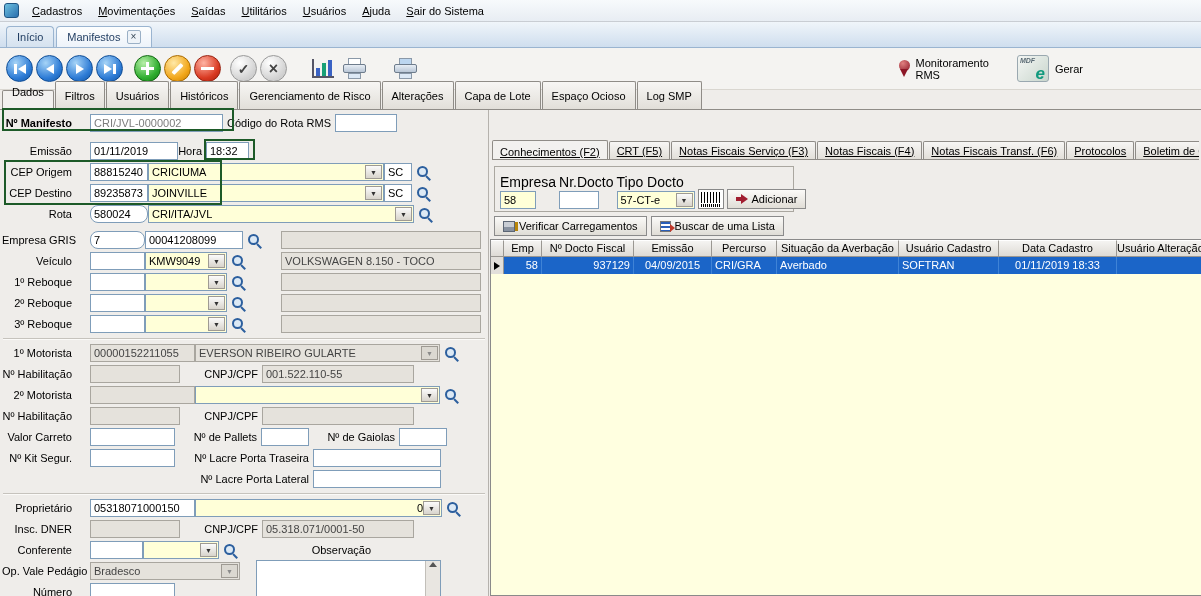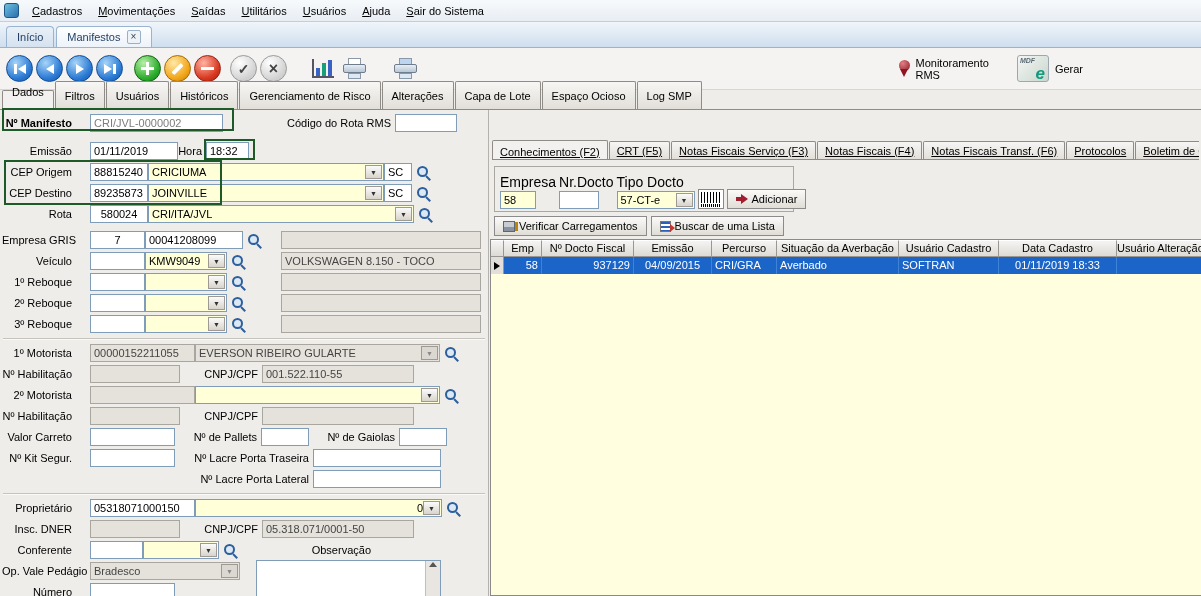--- a/index.html
+++ b/index.html
@@ -74,36 +74,36 @@
 
   
   .left-panel{position:absolute;left:0;top:110px;width:489px;height:486px;background:var(--bg);border-right:1px solid #b5b2ad;overflow:hidden;padding-top:3px;}
   .frow{display:flex;align-items:center;height:20px;margin-bottom:1px;padding-left:2px;}
   .flabel{width:88px;text-align:right;padding-right:18px;flex:none;white-space:nowrap;}
   .flabel.b{font-weight:bold;}
   .midlabel{text-align:right;padding-right:4px;flex:none;white-space:nowrap;}
   .field{height:18px;border:1px solid var(--fieldb);background:#fff;padding:0 3px;display:flex;align-items:center;overflow:hidden;white-space:nowrap;flex:none;cursor:text;}
   .field.yellow{background:var(--yellow);}
   .field.disabled{background:var(--disbg);border-color:var(--disb);color:#444;cursor:default;}
-  .field.fr{justify-content:center;}
+  .field.fr{justify-content:flex-start;border-radius:8px;}
   .muted{color:#7d7d7d;}
   .combo{position:relative;padding-right:18px;cursor:default;}
   .combo::after{content:"\25bc";position:absolute;right:1px;top:1px;bottom:1px;width:15px;background:linear-gradient(#fbfbfb,#d8d4cc);border:1px solid #9e9a93;font-size:7px;color:#333;display:flex;align-items:center;justify-content:center;}
   .combo.disabled::after{background:#dbd8d1;color:#8a8a8a;}
   .valr{margin-left:auto;}
   .mag{width:17px;height:17px;position:relative;display:inline-block;flex:none;margin-left:3px;cursor:pointer;}
   .mag::before{content:"";position:absolute;left:2px;top:2px;width:7px;height:7px;border:2px solid #2c5f9e;border-radius:50%;background:#dce9f5;}
   .mag::after{content:"";position:absolute;left:11px;top:11px;width:6px;height:2px;background:#2c5f9e;transform:rotate(45deg);transform-origin:left center;}
   .descbox{width:200px;margin-left:auto;margin-right:7px;}
   .sep{height:1px;background:#c6c3bd;margin:4px 3px;box-shadow:0 1px 0 #fbfaf8;}
   .sp5{height:5px;}.sp7{height:7px;}.w28{width:28px}.w36{width:36px}.w40{width:40px}.w43{width:43px}.w48{width:48px}.w53{width:53px}
   .w55{width:55px}.w58{width:58px}.w62{width:62px}.w68{width:68px}.w76{width:76px}.w78{width:78px}
   .w82{width:82px}.w85{width:85px}.w88{width:88px}.w90{width:90px}.w98{width:98px}.w105{width:105px}.w112{width:112px}.w128{width:128px}.w130{width:130px}.w133{width:133px}.w150{width:150px}.w152{width:152px}
   .w236{width:236px}.w245{width:245px}.w247{width:247px}.w266{width:266px}
-  .ml8{margin-left:8px}.ml14{margin-left:14px}.ml18{margin-left:18px}.ml60{margin-left:60px}.ml68{margin-left:68px}
+  .ml8{margin-left:8px}.ml14{margin-left:14px}.ml18{margin-left:18px}.ml60{}.ml68{margin-left:68px}
   .obs-area{position:absolute;left:256px;top:450px;width:185px;height:60px;background:#fff;border:1px solid var(--fieldb);}
   .obs-scroll{position:absolute;right:0;top:0;bottom:0;width:15px;background:#e9e6e1;border-left:1px solid #c2bfb9;display:flex;flex-direction:column;justify-content:space-between;align-items:center;padding:1px 0;}
   .sarr-up{width:0;height:0;border-left:4px solid transparent;border-right:4px solid transparent;border-bottom:5px solid #555;}
 
   
   .right-panel{position:absolute;left:490px;top:110px;right:0;bottom:0;background:var(--bg);overflow:hidden;display:flex;flex-direction:column;padding-top:30px;}
   .rtabs{display:flex;align-items:flex-end;height:20px;margin:0 2px;border-bottom:1px solid #8f8c87;white-space:nowrap;overflow:hidden;flex:none;}
   .rtab{padding:4px 7px;height:18px;display:flex;align-items:center;border:1px solid #8f8c87;border-bottom:none;border-radius:2px 2px 0 0;background:linear-gradient(#f7f6f4,#e2dfd9);margin-right:1px;cursor:pointer;flex:none;text-decoration:underline;}
   .rtab.active{height:20px;background:#f2f1ef;margin-bottom:-1px;padding-bottom:1px;}
   .ctrl-group{margin:6px 4px 0;border:1px solid #aaa7a0;width:300px;height:46px;padding:2px 5px;display:flex;align-items:flex-end;gap:3px;flex:none;}

